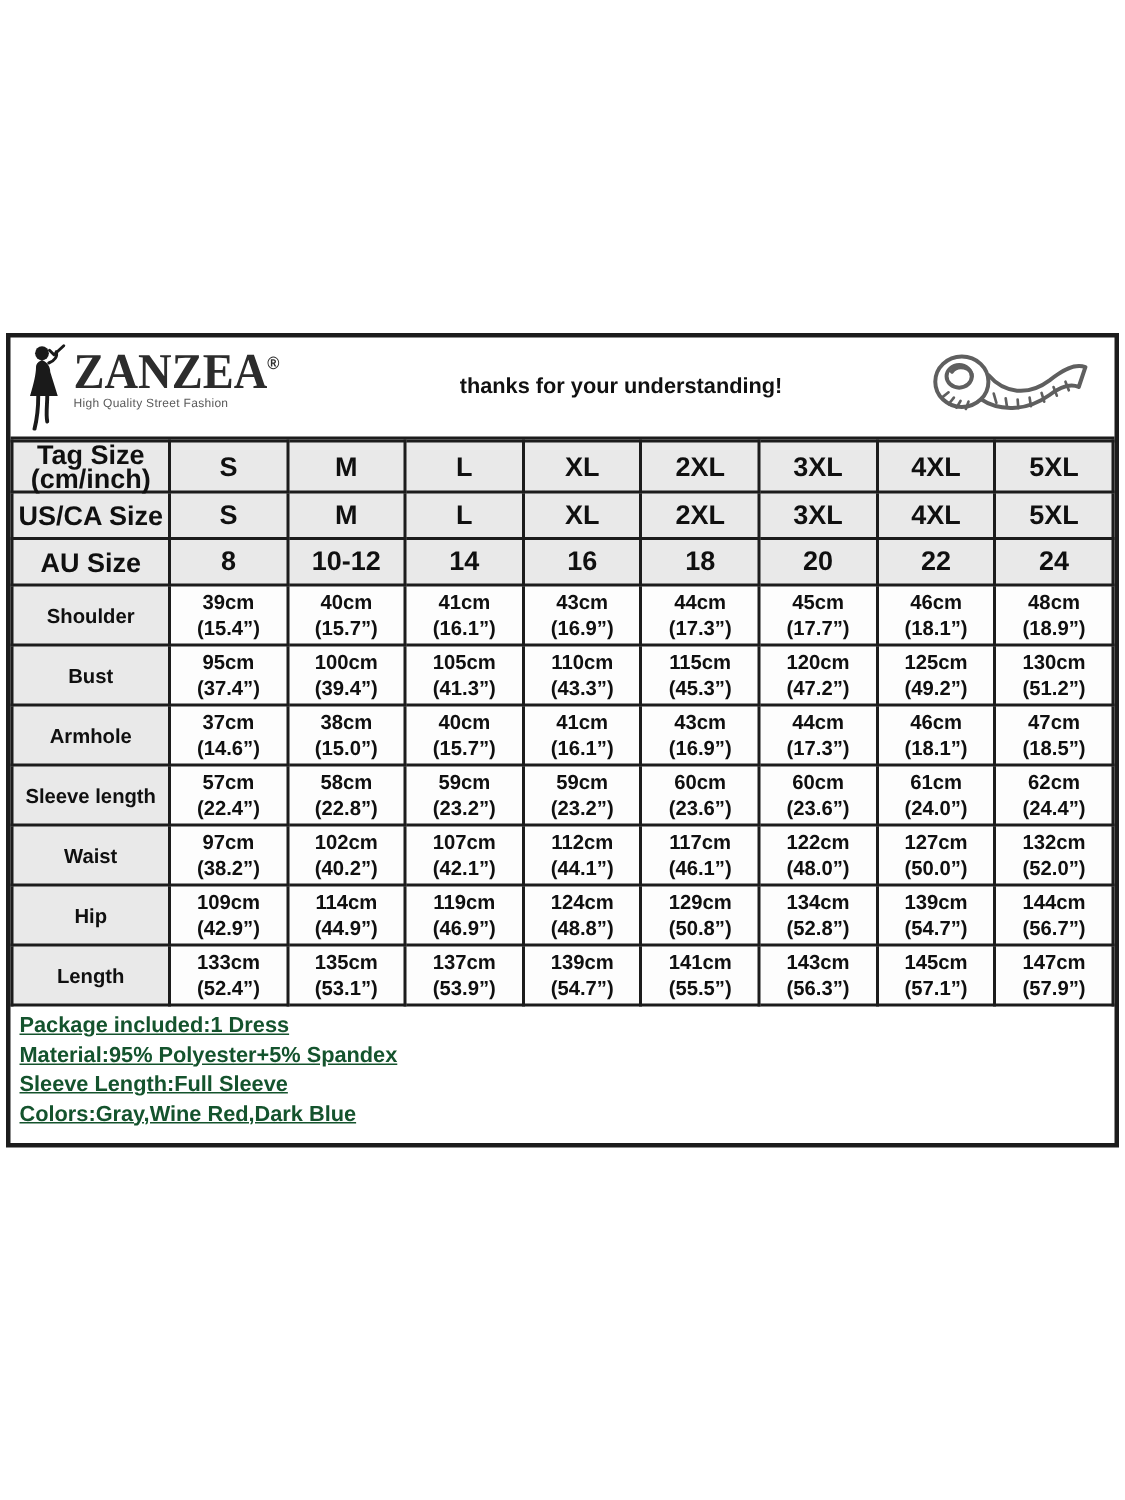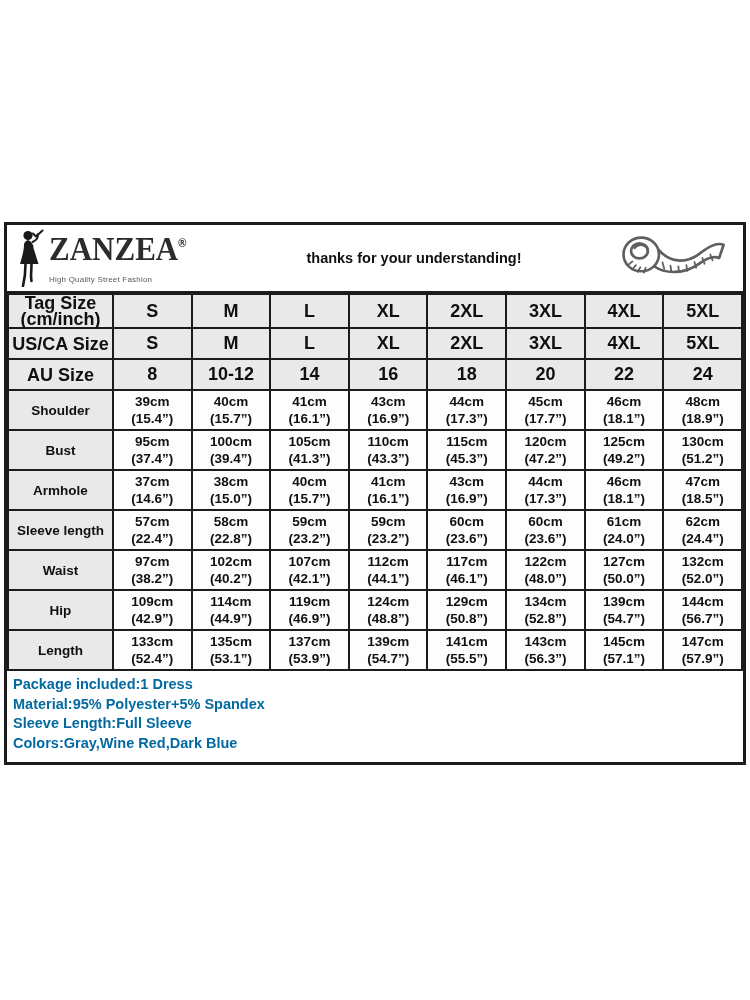--- a/index.html
+++ b/index.html
@@ -42,21 +42,21 @@
     color: #2c2c2c;
     transform: scaleY(1.08);
     transform-origin: left center;
     white-space: nowrap;
   }
   .reg { font-size: 11px; vertical-align: 12px; font-family: "Liberation Sans", sans-serif; }
   .tagline {
     font-size: 8px;
     color: #5a5a5a;
     letter-spacing: 0.2px;
-    margin-top: 12px;
+    margin-top: 2px;
     white-space: nowrap;
   }
   .notice {
     flex: 1;
     text-align: center;
     font-size: 14.5px;
     font-weight: bold;
     line-height: 21px;
     color: #111;
   }
@@ -96,21 +96,22 @@
     background: #e9e9e9 !important;
     font-size: 14px;
     font-weight: bold;
     line-height: 16px;
   }
   
   .product-info {
     padding: 4px 6px 9px 6px;
     font-size: 14.5px;
     font-weight: bold;
-    color: #0369a1;
+    color: #14532d;
+    text-decoration: underline;
   }
   .product-info div { line-height: 19.5px; }
 </style>
 </head>
 <body>
 
 <div class="sheet">
 
   <div class="header">
     <div class="logo">

